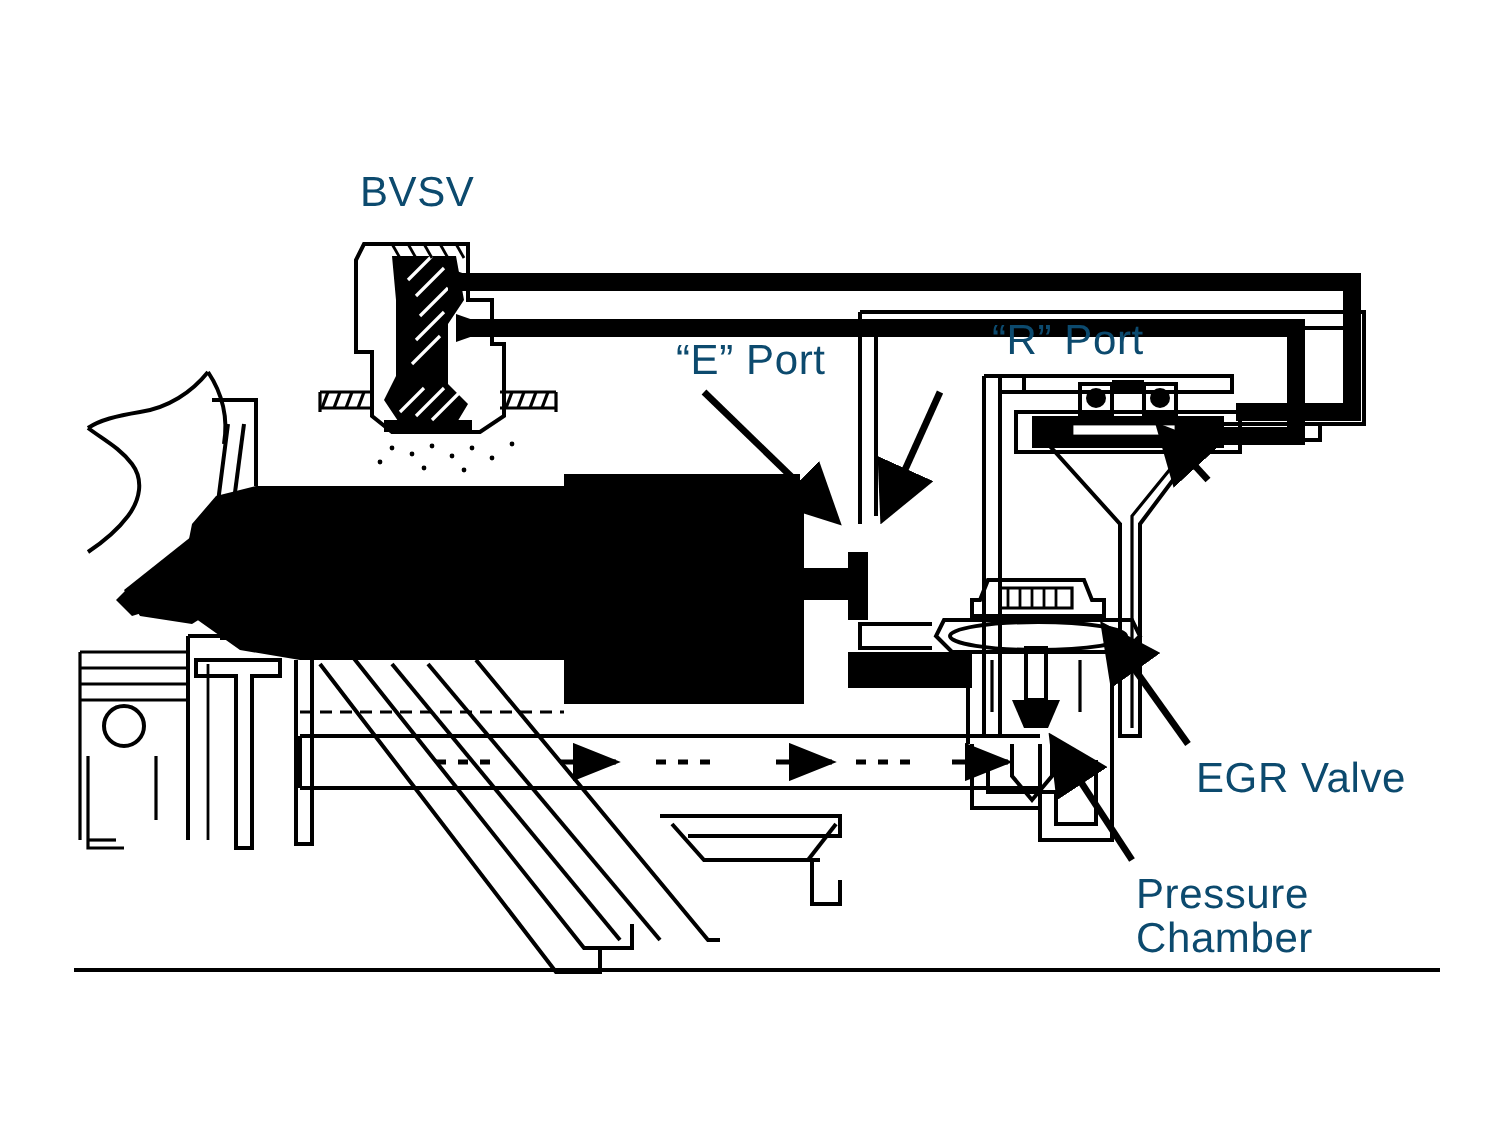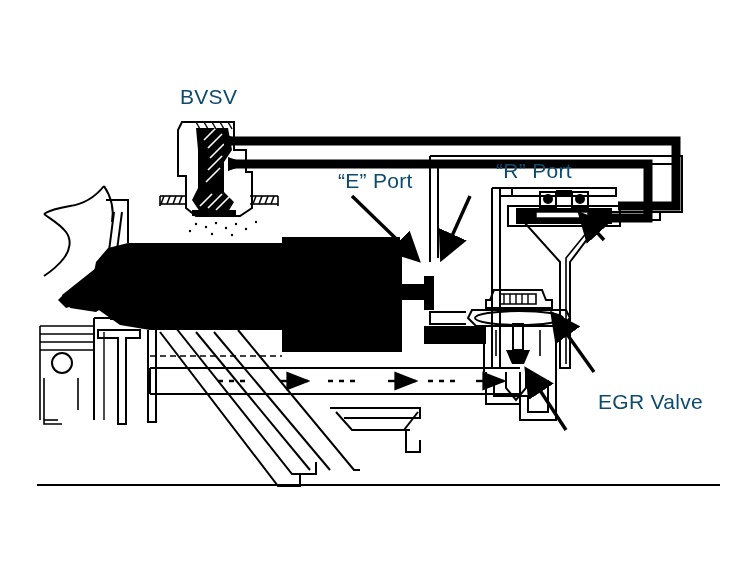--- a/index.html
+++ b/index.html
@@ -284,15 +284,17 @@
       <line x1="594" y1="372" x2="554" y2="316" marker-end="url(#ptr)"></line>
       <line x1="566" y1="430" x2="528" y2="372" marker-end="url(#ptr)"></line>
     </g>
 
     <line x1="37" y1="485" x2="720" y2="485" stroke="#000000" stroke-width="2"></line>
   </svg>
 
   <div class="lbl" style="left:180px; top:86px;">BVSV</div>
   <div class="lbl" style="left:338px; top:170px;">“E” Port</div>
   <div class="lbl" style="left:452px; top:160px;margin-left:44px;">“R” Port</div>
-  <div class="lbl" style="left:598px; top:379px;margin-top:12px;">EGR Valve</div>
+  <div class="lbl" style="left:598px; top:379px;">EGR Valve</div>
+  <div class="lbl lbl-multi" style="left:568px; top:437px;">Pressure
+Chamber</div>
 
 </div>
 
 </body></html>

